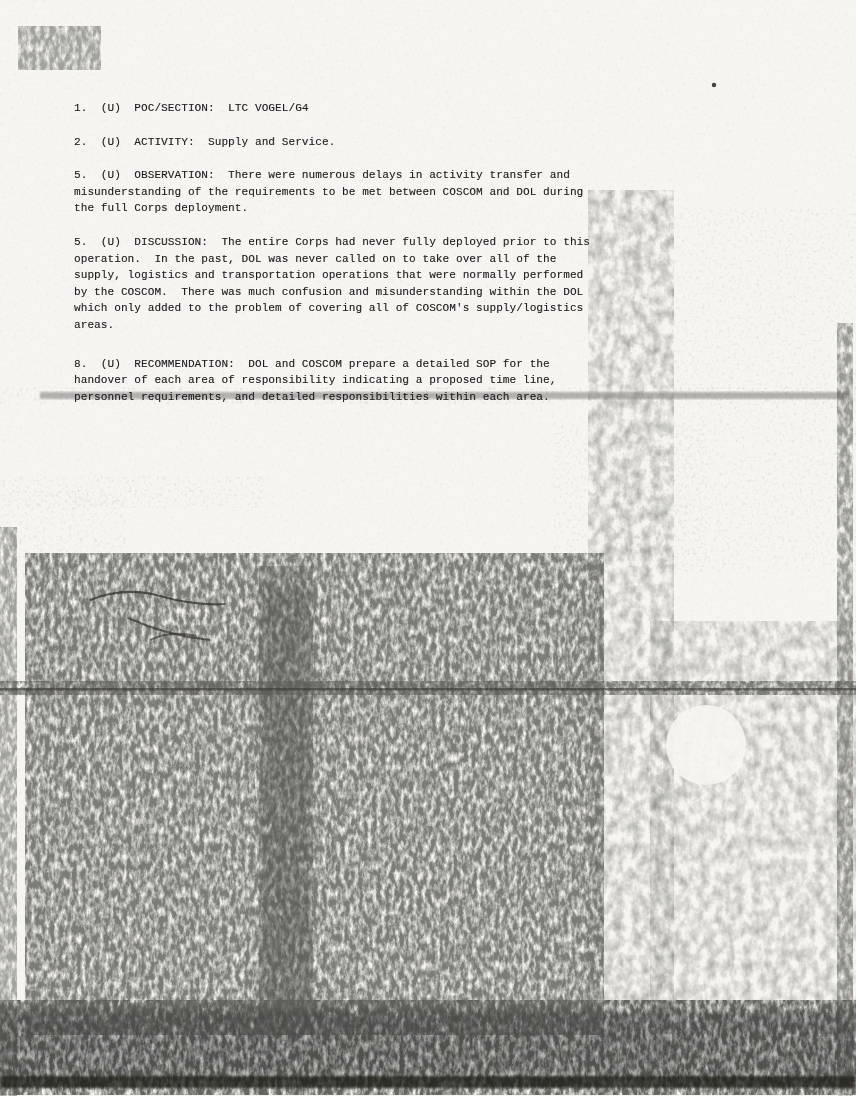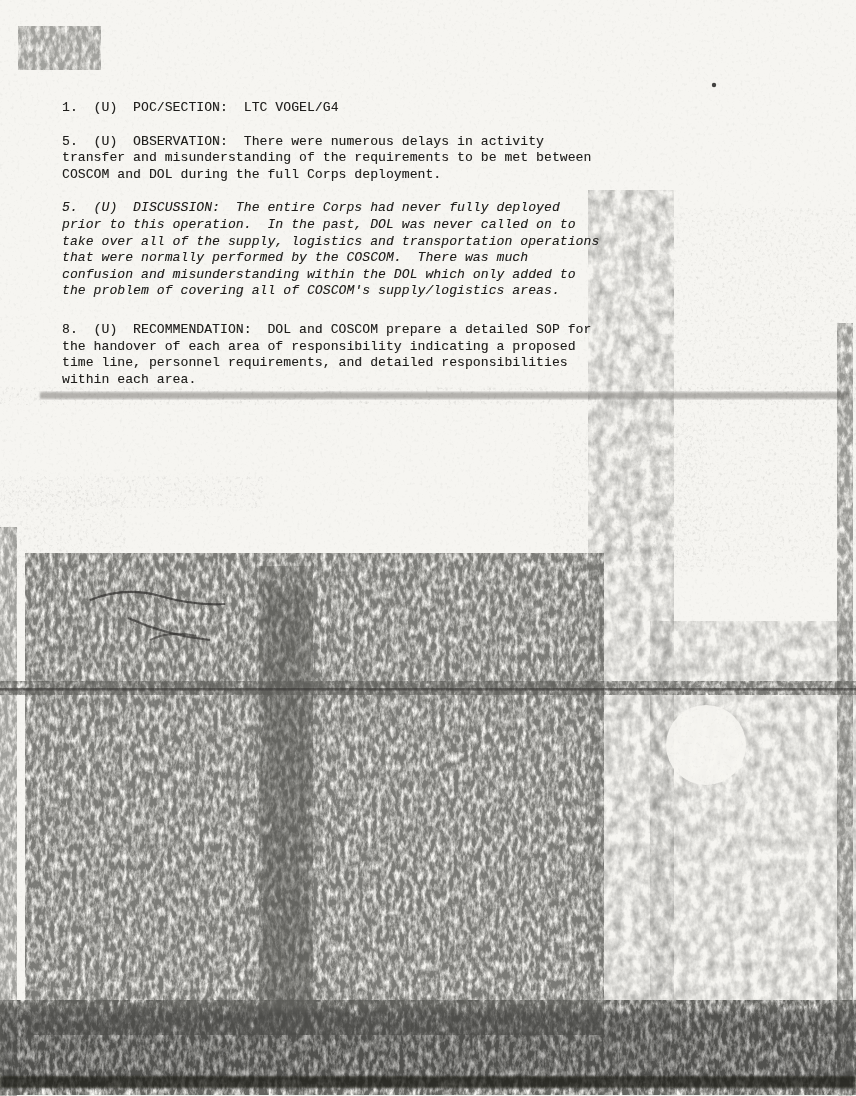--- a/index.html
+++ b/index.html
@@ -21,28 +21,28 @@
   .noise-over  { z-index: 3; }
   .text-block {
     position: absolute;
     left: 62px;
     top: 100px;
     width: 540px;
     z-index: 2;
     color: #1e1d1b;
   }
   .para {
-    margin: 0 0 17px 0;
-    font-size: 13px;
+    margin: 0 0 17px 12px;
+    font-size: 11px;
     line-height: 16.6px;
     white-space: pre-wrap;
     letter-spacing: 0.1px;
     text-shadow: 0.3px 0.3px 0 rgba(30,29,27,0.35);
   }
-  .para-gap-lg { margin-bottom: 22px; font-style: italic; }
+  .para-gap-lg { margin-bottom: 22px; }
 </style>
 </head>
 <body>
 
 <div class="page">
 
   <svg class="noise-layer noise-under" width="856" height="1096" viewBox="0 0 856 1096" xmlns="http://www.w3.org/2000/svg">
     <defs>
       <filter id="f-speckle" x="-5%" y="-5%" width="110%" height="110%">
         <feTurbulence type="fractalNoise" baseFrequency="0.35 0.3" numOctaves="3" seed="17" stitchTiles="stitch"></feTurbulence>
@@ -99,20 +99,21 @@
 
     <circle cx="706" cy="745" r="40" fill="#f6f5f1" opacity="0.92"></circle>
 
     <rect x="0" y="1005" width="856" height="85" filter="url(#f-heavy)" opacity="0.95"></rect>
     <rect x="0" y="1010" width="856" height="70" fill="#232220" opacity="0.28" filter="url(#f-blur3)"></rect>
     <rect x="0" y="1076" width="856" height="12" fill="#1c1b19" opacity="0.75" filter="url(#f-blur1)"></rect>
   </svg>
 
   <div class="text-block">
     <p class="para">1.  (U)  POC/SECTION:  LTC VOGEL/G4</p>
+    <p class="para">2.  (U)  ACTIVITY:  Supply and Service.</p>
     <p class="para">5.  (U)  OBSERVATION:  There were numerous delays in activity transfer and misunderstanding of the requirements to be met between COSCOM and DOL during the full Corps deployment.</p>
     <p class="para para-gap-lg">5.  (U)  DISCUSSION:  The entire Corps had never fully deployed prior to this operation.  In the past, DOL was never called on to take over all of the supply, logistics and transportation operations that were normally performed by the COSCOM.  There was much confusion and misunderstanding within the DOL which only added to the problem of covering all of COSCOM's supply/logistics areas.</p>
     <p class="para">8.  (U)  RECOMMENDATION:  DOL and COSCOM prepare a detailed SOP for the handover of each area of responsibility indicating a proposed time line, personnel requirements, and detailed responsibilities within each area.</p>
   </div>
 
   <svg class="noise-layer noise-over" width="856" height="1096" viewBox="0 0 856 1096" xmlns="http://www.w3.org/2000/svg">
     <rect x="0" y="0" width="856" height="1096" filter="url(#f-speckle)" opacity="0.18"></rect>
   </svg>
 
 </div>

